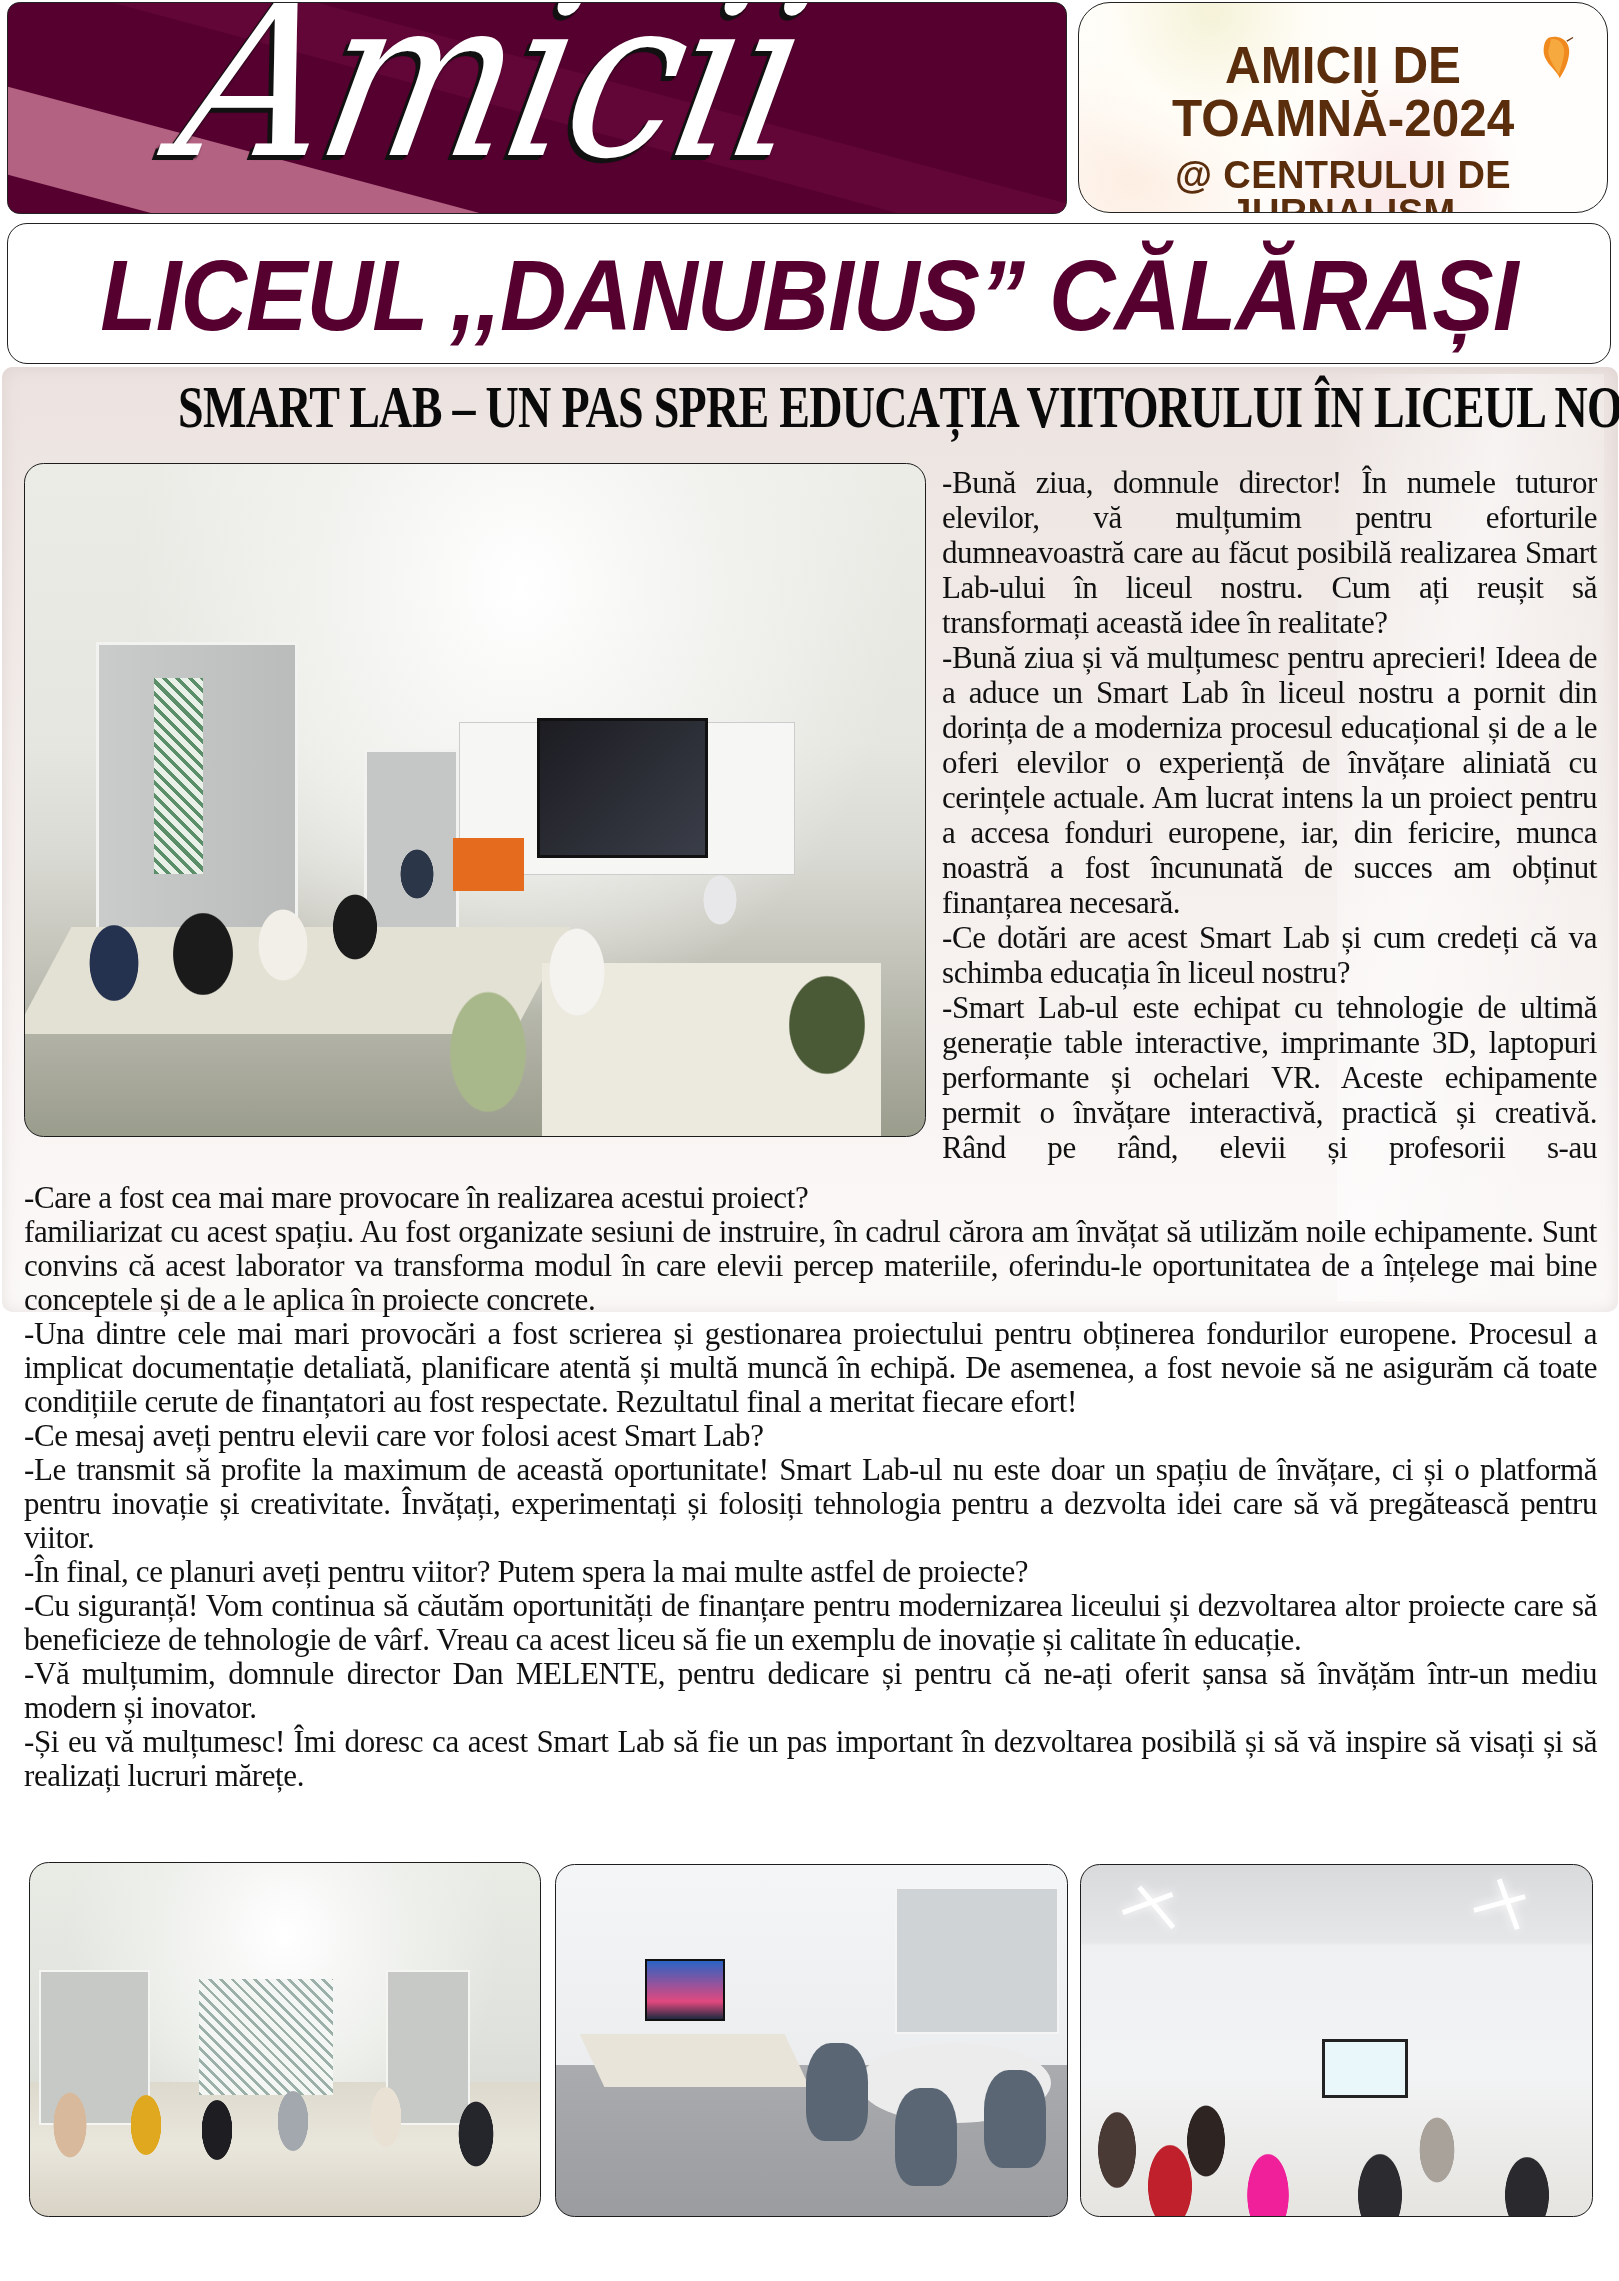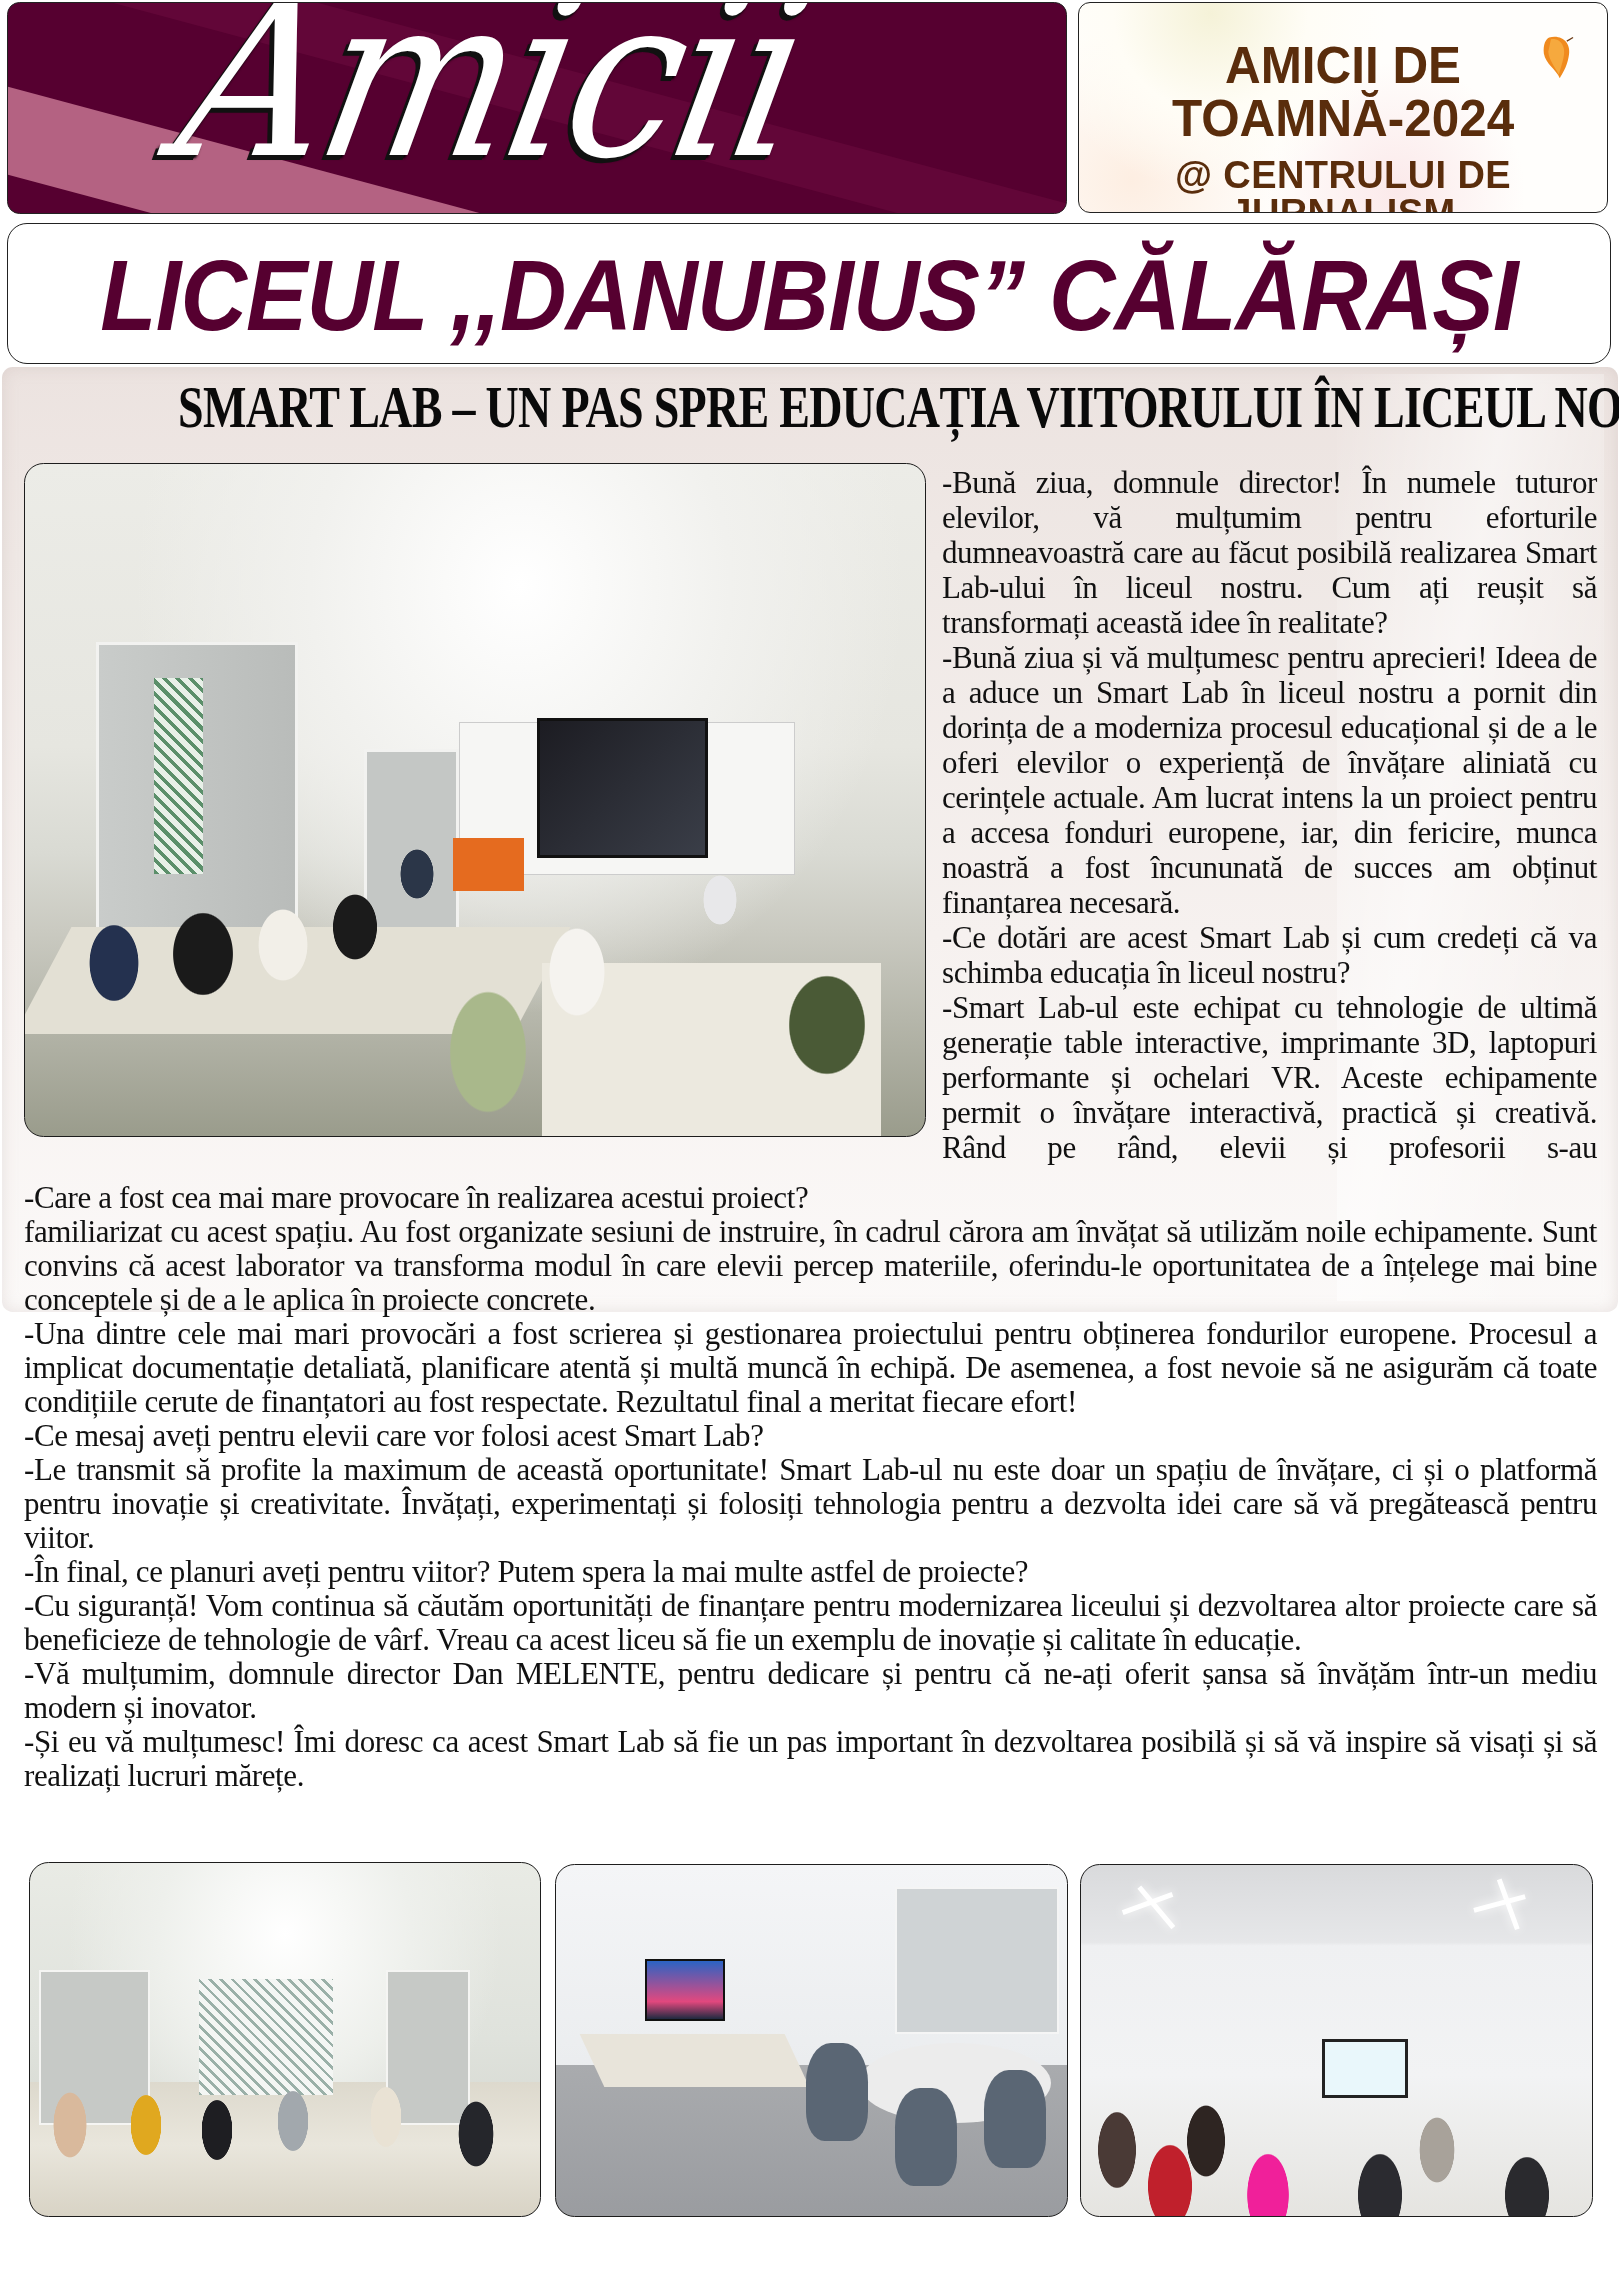--- a/index.html
+++ b/index.html
@@ -6,21 +6,21 @@
   body { width:1619px; height:2281px; position:relative; overflow:hidden; font-family:"Liberation Serif", serif; color:#111; }
 
   
   .logo-box { position:absolute; left:7.1px; top:1.8px; width:1058px; height:210px; border:1.8px solid #222; border-radius:12.5px; overflow:hidden;
     background:#560030; }
   .logo-band { position:absolute; left:-178px; top:36px; width:1515px; height:85px; background:#b46282; transform:rotate(15deg); transform-origin:0 0; }
   .logo-band2 { position:absolute; left:-89px; top:-107px; width:1515px; height:53px; background:#6a0a3e; transform:rotate(15deg); transform-origin:0 0; opacity:.6; }
   .logo-text { position:absolute; left:200px; top:-36px; font-family:"DejaVu Serif", serif; font-style:italic; font-size:223px; color:#fff; letter-spacing:-5.3px;
     transform:scaleX(0.9) skewX(-12deg); transform-origin:0 0; text-shadow:-4.5px 4.5px 0 #111, -1.8px 2.7px 2.7px #000; line-height:1; }
 
-  .edition-box { position:absolute; left:1078px; top:1.8px; width:528px; height:209px; border:1.8px solid #222; border-radius:12px; overflow:hidden;
+  .edition-box { position:absolute; left:1078px; top:1.8px; width:528px; height:209px; border:1.8px solid #222; border-radius:32px; overflow:hidden;
     background: radial-gradient(circle at 25% 5%, #f5f2d8 0, #fffdf6 22%, transparent 40%),
                 radial-gradient(circle at 60% 90%, #fbe9ea 0, transparent 35%),
                 radial-gradient(circle at 10% 85%, #fdeee2 0, transparent 30%), #fffefc; }
   .edition-line { position:absolute; left:0; width:100%; text-align:center; font-family:"Liberation Sans", sans-serif; font-weight:bold; color:#5a2d0c; line-height:1; }
   .ed1 { top:36px; font-size:52px; transform:scaleX(0.95); }
   .ed2 { top:89px; font-size:52px; transform:scaleX(0.95); }
   .ed3 { top:153px; font-size:38px; letter-spacing:0.4px; }
   .leaf-icon { position:absolute; left:1542px; top:34px; width:32px; height:46px; }
 
   .school-box { position:absolute; left:7.1px; top:223px; width:1602px; height:139px; border:1.8px solid #222; border-radius:20px; background:#fff; }

